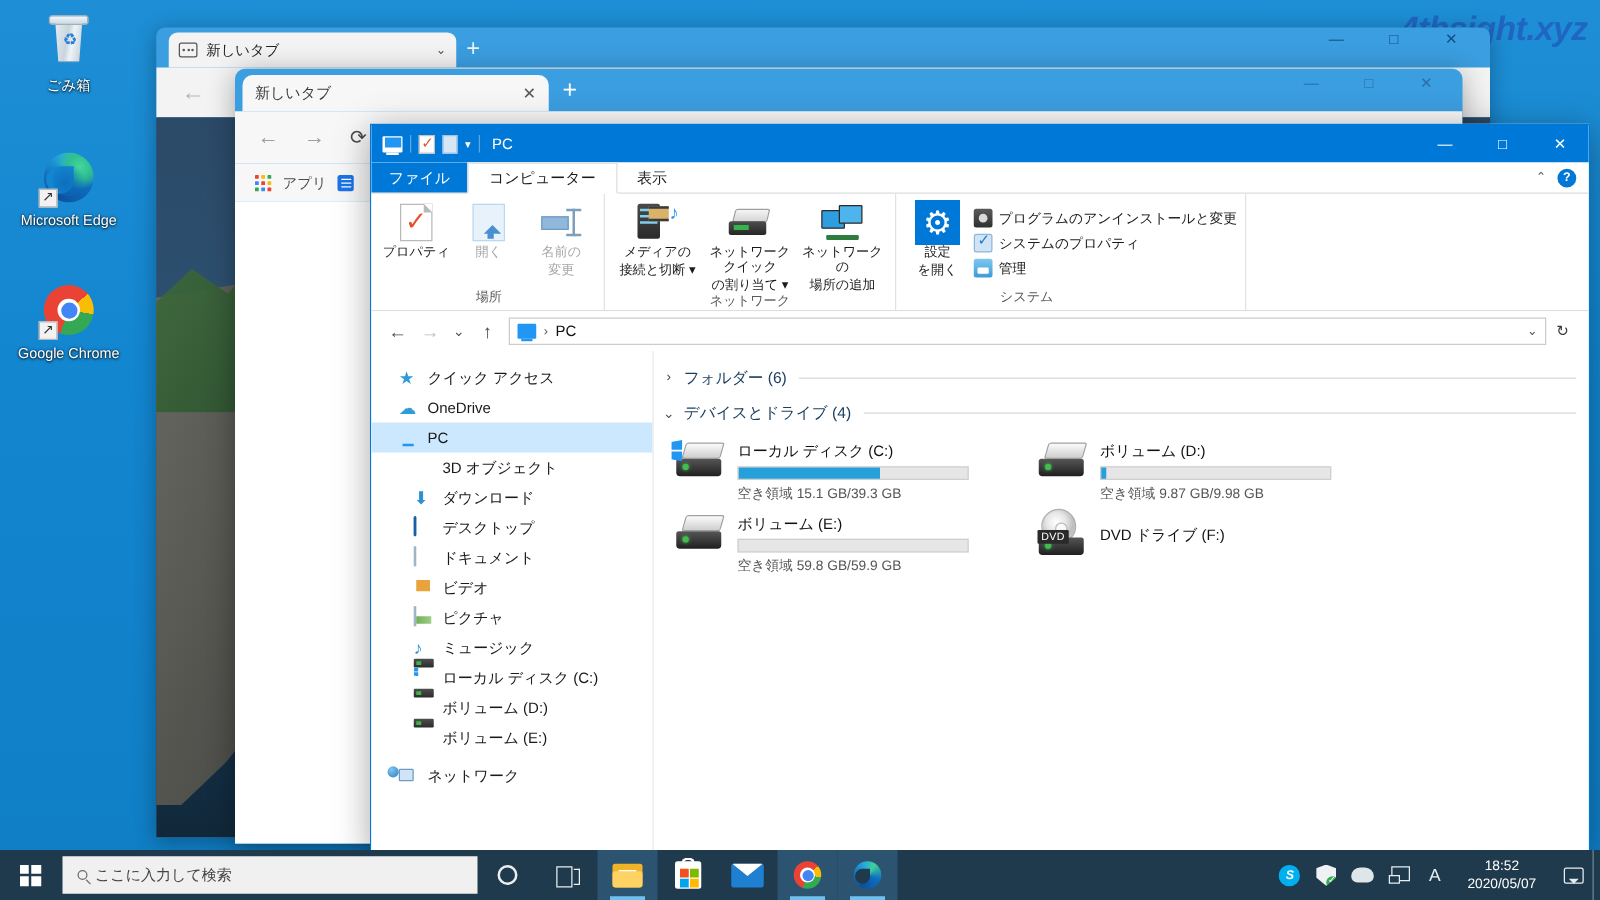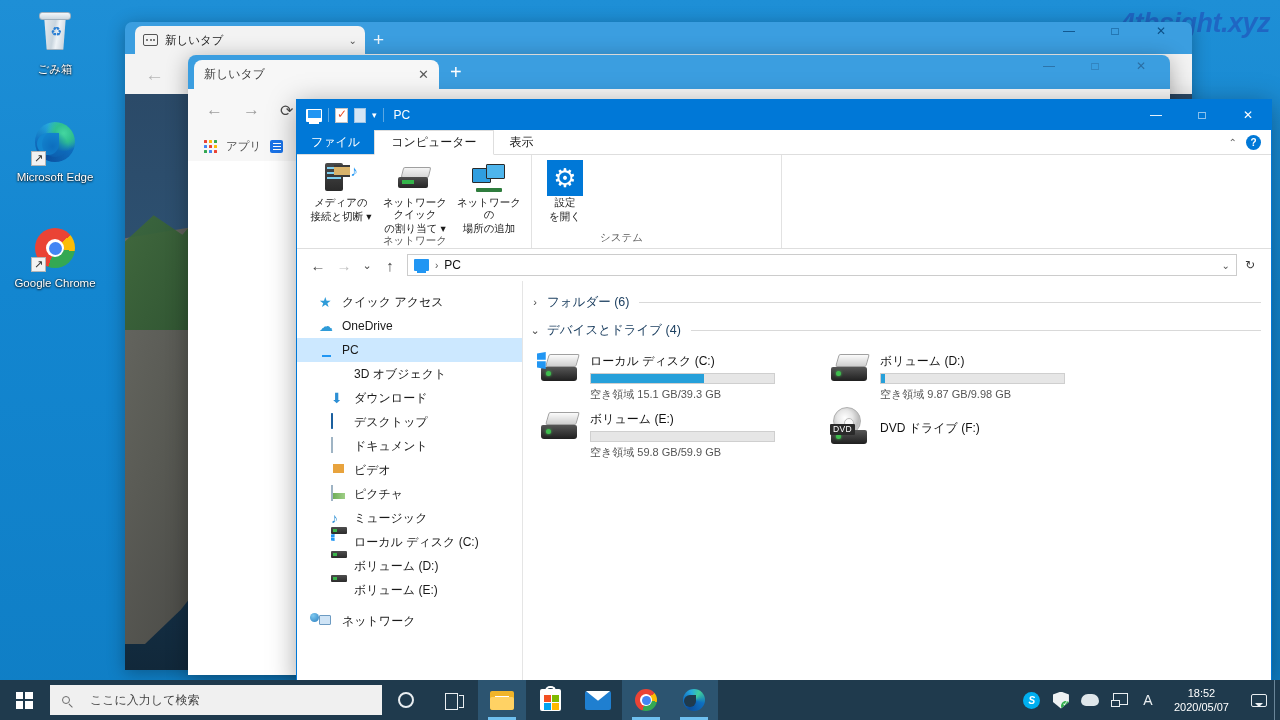--- a/index.html
+++ b/index.html
@@ -402,21 +402,21 @@
 
   
   #taskbar{
     position:absolute; left:0; bottom:0; width:1280px; height:40px;
     background:#1f3a4d; display:flex; align-items:center; color:#fff;
   }
   #start-btn{ width:48px; height:40px; display:flex; align-items:center; justify-content:center;}
   .win-logo{ width:17px; height:17px; display:grid; grid-template-columns:1fr 1fr; grid-gap:2px;}
   .win-logo i{ background:#fff; display:block; }
   #tb-search{
-    width:332px; height:30px; background:#f0f0f0; display:flex; align-items:center; gap:20px;
+    width:332px; height:30px; background:#f0f0f0; display:flex; align-items:center; gap:6px;
     padding:0 12px; color:#444; font-size:12px; margin-left:2px;
   }
   .tb-icon{
     width:48px; height:40px; display:flex; align-items:center; justify-content:center; position:relative;
   }
   .tb-icon.active{ background:#2c5470; }
   .tb-icon .underline{ position:absolute; bottom:0; left:10px; width:28px; height:3px; background:#6fc0ef; }
   .cortana-o{ width:16px;height:16px;border:2px solid #e9eef1;border-radius:50%;}
   .taskview{ width:19px;height:15px; position:relative; }
   .taskview::before{content:"";position:absolute;left:0;top:0;width:11px;height:15px;border:1.6px solid #e9eef1;}
@@ -584,20 +584,48 @@
       <div class="rb-tab active">コンピューター</div>
       <div class="rb-tab">表示</div>
       <div class="right">
         <span style="color:#666;font-size:10px;">⌃</span>
         <span class="help-circ">?</span>
       </div>
     </div>
 
     <div id="exp-ribbon">
 
+      <div class="rb-group">
+        <div class="items">
+          <div class="rb-btn">
+            <span class="ic">
+                <span class="i-prop"></span>
+              </span>
+            <span>プロパティ</span>
+          </div>
+          <div class="rb-btn disabled">
+            <span class="ic">
+                <span class="i-open">
+                  <i></i>
+                </span>
+              </span>
+            <span>開く</span>
+          </div>
+          <div class="rb-btn disabled">
+            <span class="ic">
+                <span class="i-ren">
+                  <i></i>
+                </span>
+              </span>
+            <span>名前の</span>
+            <span>変更</span>
+          </div>
+        </div>
+        <div class="gname">場所</div>
+      </div>
 
       <div class="rb-group">
         <div class="items">
           <div class="rb-btn wide">
             <span class="ic">
               <span class="i-media">
                   <span class="srv">
                     <i style="top:4px"></i>
                     <i style="top:9px"></i>
                     <i style="top:14px"></i>
@@ -636,20 +664,34 @@
       </div>
 
       <div class="rb-group" style="min-width:250px;">
         <div class="items" style="padding-left:10px;">
           <div class="rb-btn" style="width:46px;">
             <span class="ic">
                 <span class="i-gear">⚙</span>
               </span>
             <span>設定</span>
             <span>を開く</span>
+          </div>
+          <div class="sys-list">
+            <div class="sys-item">
+              <span class="sys-ic prog"></span>
+              <span>プログラムのアンインストールと変更</span>
+            </div>
+            <div class="sys-item">
+              <span class="sys-ic sysprop"></span>
+              <span>システムのプロパティ</span>
+            </div>
+            <div class="sys-item">
+              <span class="sys-ic manage"></span>
+              <span>管理</span>
+            </div>
           </div>
         </div>
         <div class="gname" style="padding-right:70px;">システム</div>
       </div>
 
       <div style="flex:1;"></div>
     </div>
 
     <div id="exp-addrbar">
       <span class="nav-btn">←</span>

